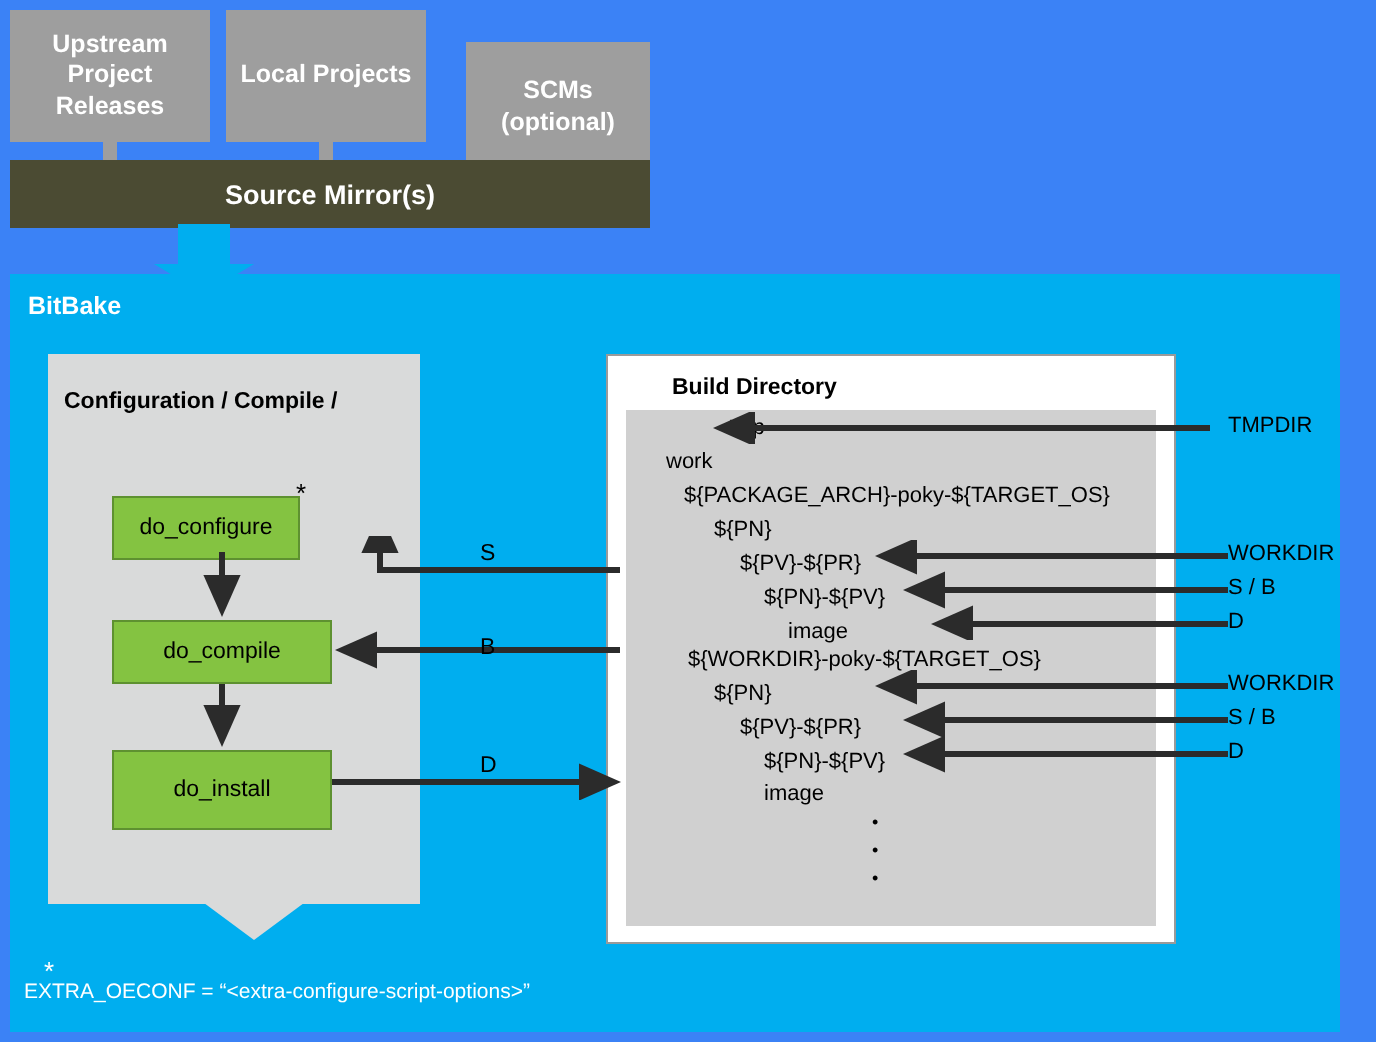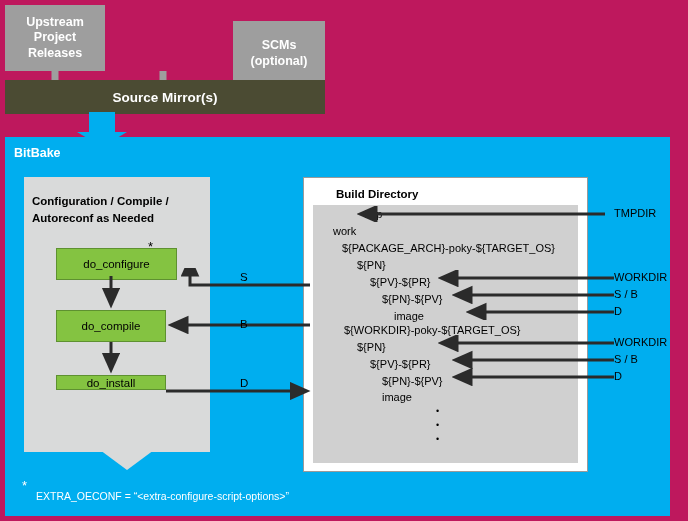--- a/index.html
+++ b/index.html
@@ -5,21 +5,21 @@
   html, body {
     margin: 0;
     padding: 0;
     background: #ffffff;
   }
   #root {
     position: relative;
     width: 688px;
     height: 521px;
     font-family: "Liberation Sans", sans-serif;
-    background: #be185d;
+    background: #3b82f6;
     overflow: hidden;
   }
   .abs { position: absolute; }
 
   
   .src-box {
     background: #9e9e9e;
     color: #ffffff;
     font-size: 12.5px;
     font-weight: bold;
@@ -128,20 +128,23 @@
   svg { display: block; }
 </style>
 </head>
 <body>
 
 <div id="root">
 
   <div class="abs src-box" style="left:5px; top:5px; width:100px; height:66px;">
     <span>Upstream Project Releases</span>
   </div>
+  <div class="abs src-box" style="left:113px; top:5px; width:100px; height:66px;">
+    <span>Local Projects</span>
+  </div>
   <div class="abs src-box" style="left:233px; top:5px; width:92px; height:66px;margin-top:16px;">
     <span>SCMs (optional)</span>
   </div>
 
   <svg class="abs" style="left:0px; top:60px; width:340px; height:30px;">
     <path d="M55,11 L55,22" stroke="#9e9e9e" stroke-width="7" fill="none"></path>
     <path d="M163,11 L163,22" stroke="#9e9e9e" stroke-width="7" fill="none"></path>
     <path d="M279,11 L279,22" stroke="#9e9e9e" stroke-width="7" fill="none"></path>
   </svg>
 
@@ -158,33 +161,32 @@
   <div class="abs bitbake-label" style="left:14px; top:146px;">BitBake</div>
 
   <div class="abs config-panel" style="left:24px; top:177px; width:186px; height:275px;"></div>
 
   <svg class="abs" style="left:24px; top:450px; width:186px; height:22px;">
     <polygon points="76,0 130,0 103,20" fill="#d9dada"></polygon>
   </svg>
 
   <div class="abs config-title" style="left:32px; top:193px; width:175px;">
     <div>Configuration / Compile /</div>
-    <div>Autoreconf as Needed</div>
-  </div>
-
-  <div class="abs task-box" style="left:56px; top:248px; width:121px; height:32px;">
+  </div>
+
+  <div class="abs task-box" style="left:56px; top:248px; width:94px; height:32px;">
     <span>do_configure</span>
   </div>
   <div class="abs star-mark" style="left:148px; top:240px;">*</div>
 
   <div class="abs task-box" style="left:56px; top:310px; width:110px; height:32px;">
     <span>do_compile</span>
   </div>
 
-  <div class="abs task-box" style="left:56px; top:375px; width:110px; height:15px;">
+  <div class="abs task-box" style="left:56px; top:375px; width:110px; height:40px;">
     <span>do_install</span>
   </div>
 
   <svg class="abs" style="left:96px; top:274px; width:40px; height:40px;">
     <defs>
       <marker id="ah-dark" markerWidth="7" markerHeight="7" refX="5.5" refY="3.1" orient="auto">
         <polygon points="0,0 7,3.1 0,6.2" fill="#2b2b2b"></polygon>
       </marker>
     </defs>
     <line x1="15" y1="2" x2="15" y2="30" stroke="#2b2b2b" stroke-width="3" marker-end="url(#ah-dark)"></line>
@@ -275,15 +277,15 @@
     </defs>
     <line x1="184" y1="8" x2="12" y2="8" stroke="#2b2b2b" stroke-width="3" marker-end="url(#ah7)"></line>
     <line x1="184" y1="25" x2="26" y2="25" stroke="#2b2b2b" stroke-width="3" marker-end="url(#ah7)"></line>
     <line x1="184" y1="42" x2="26" y2="42" stroke="#2b2b2b" stroke-width="3" marker-end="url(#ah7)"></line>
   </svg>
   <div class="abs side-label" style="left:614px; top:336px;">WORKDIR</div>
   <div class="abs side-label" style="left:614px; top:353px;">S / B</div>
   <div class="abs side-label" style="left:614px; top:370px;">D</div>
 
   <div class="abs footnote-star" style="left:22px; top:479px;">*</div>
-  <div class="abs footnote" style="left:36px; top:490px;">EXTRA_OECONF = “&lt;extra-configure-script-options&gt;”</div>
+  <div class="abs footnote" style="left:12px; top:490px;">EXTRA_OECONF = “&lt;extra-configure-script-options&gt;”</div>
 
 </div>
 
 </body></html>

